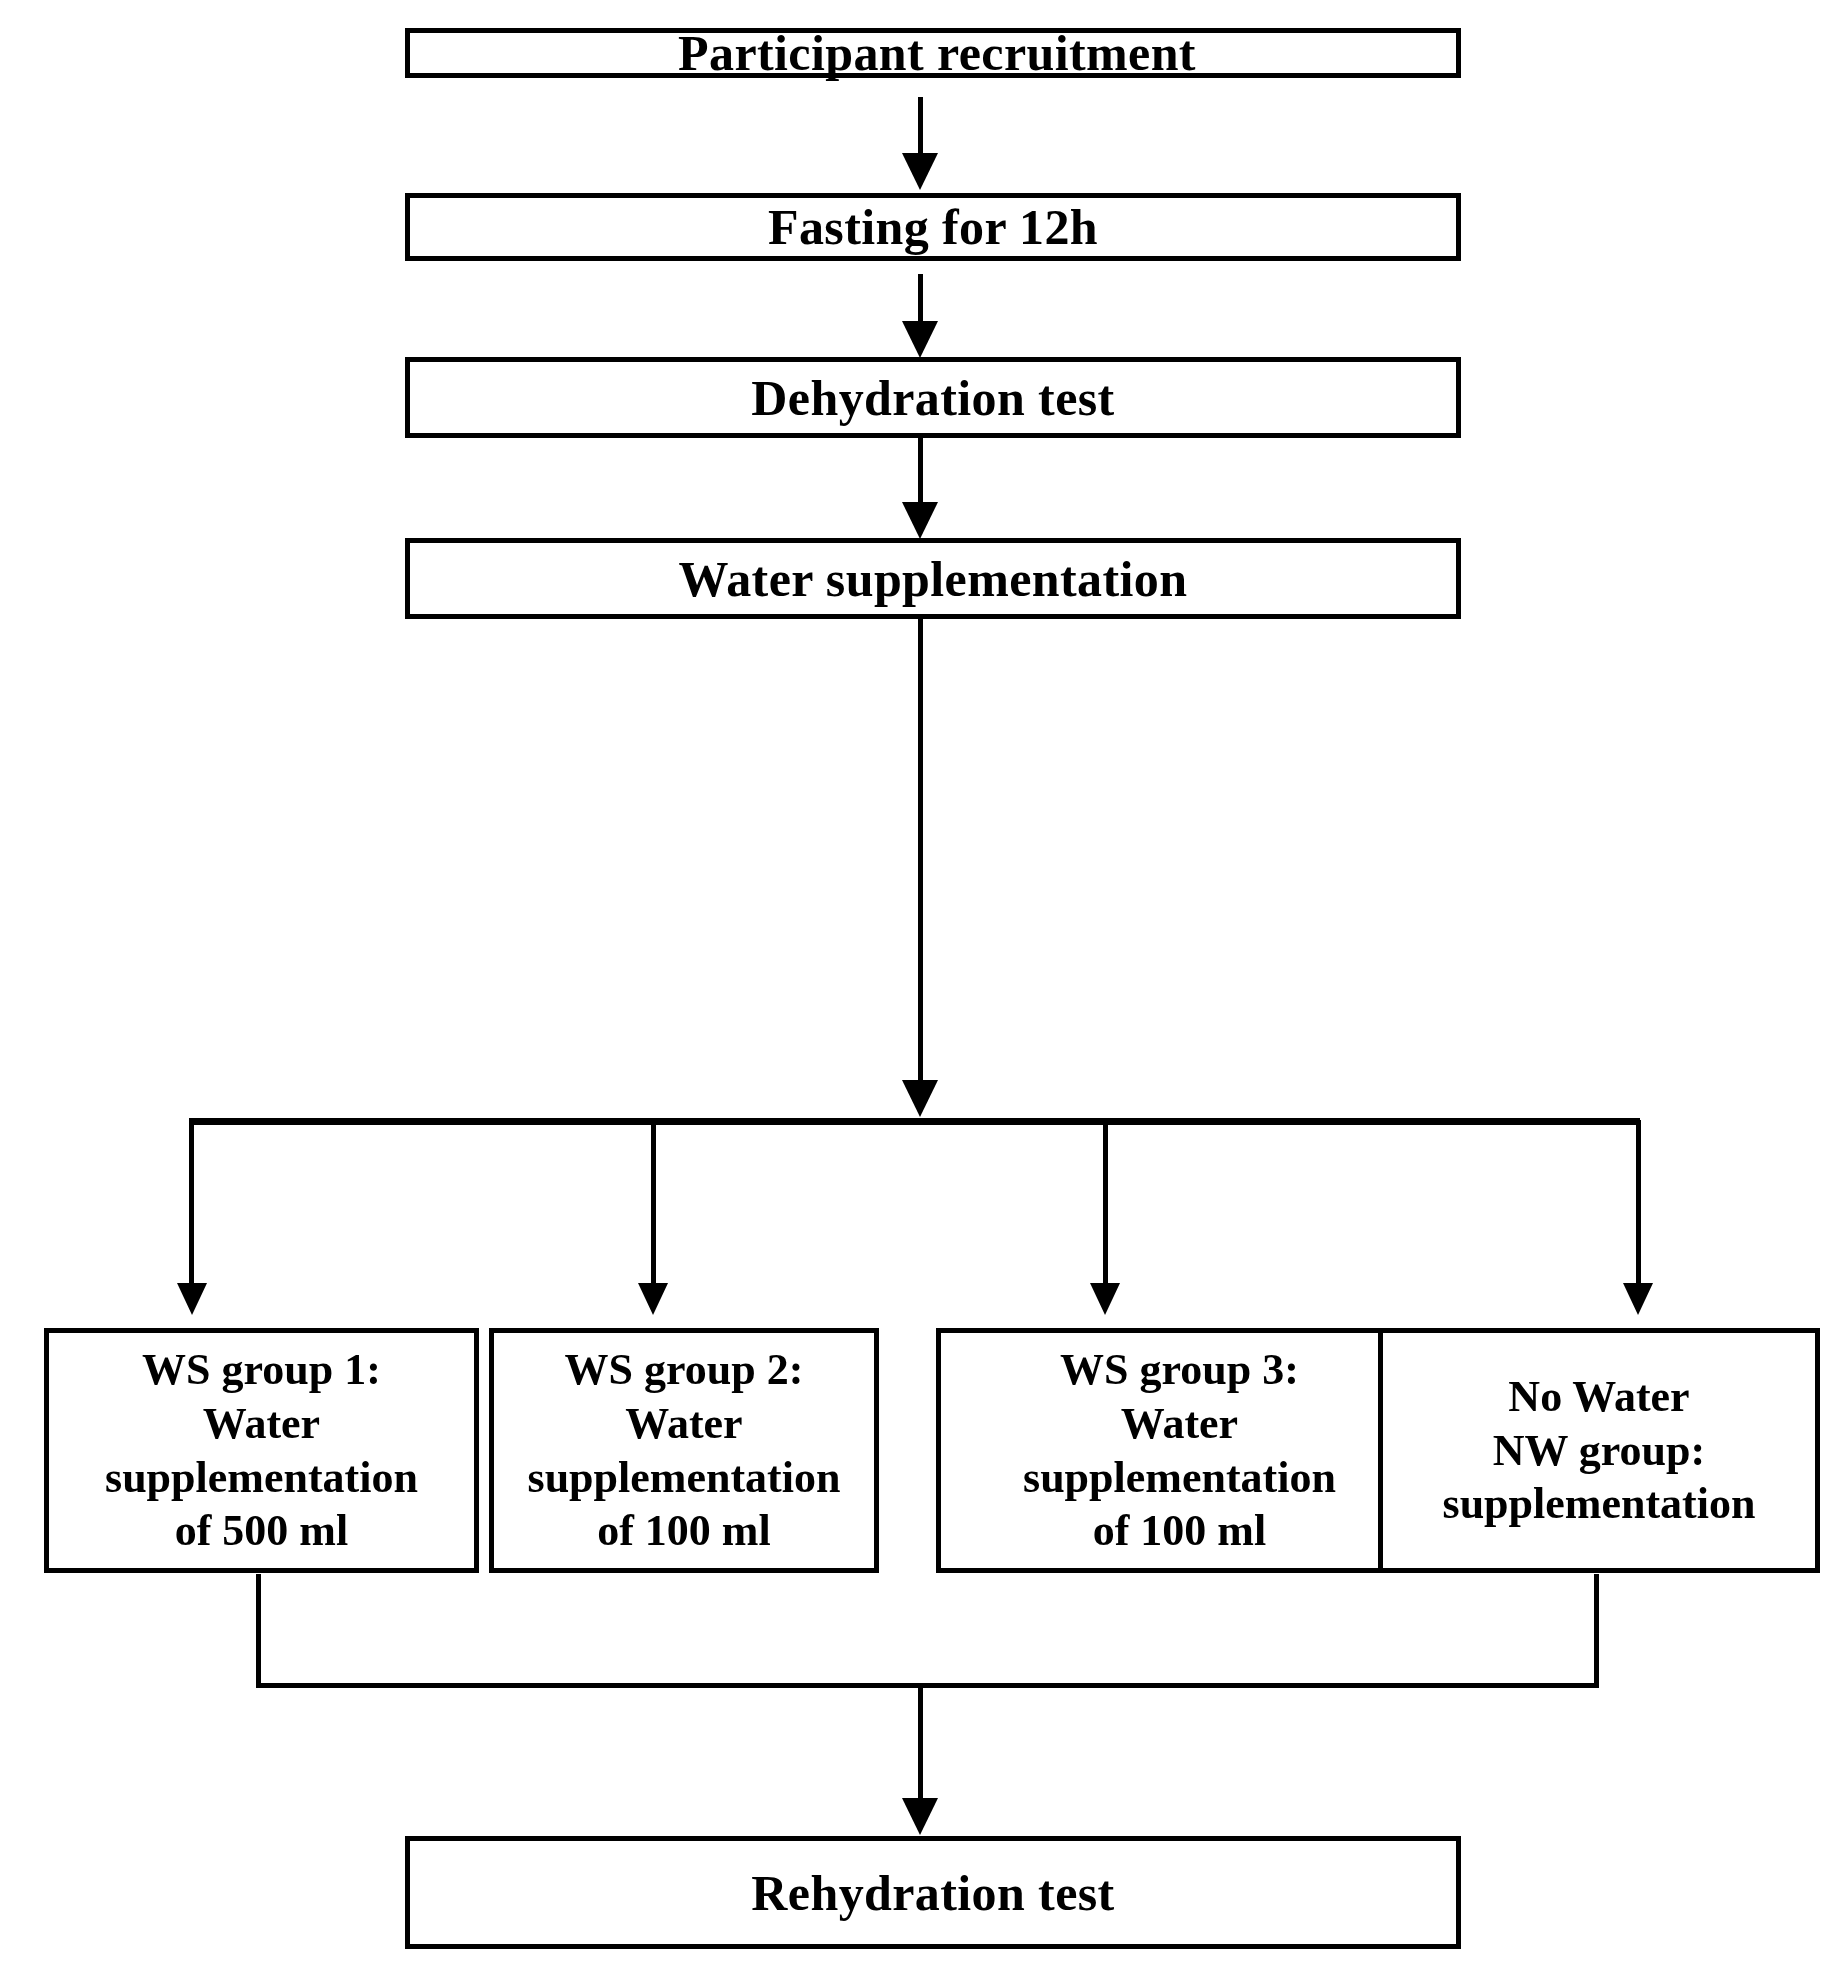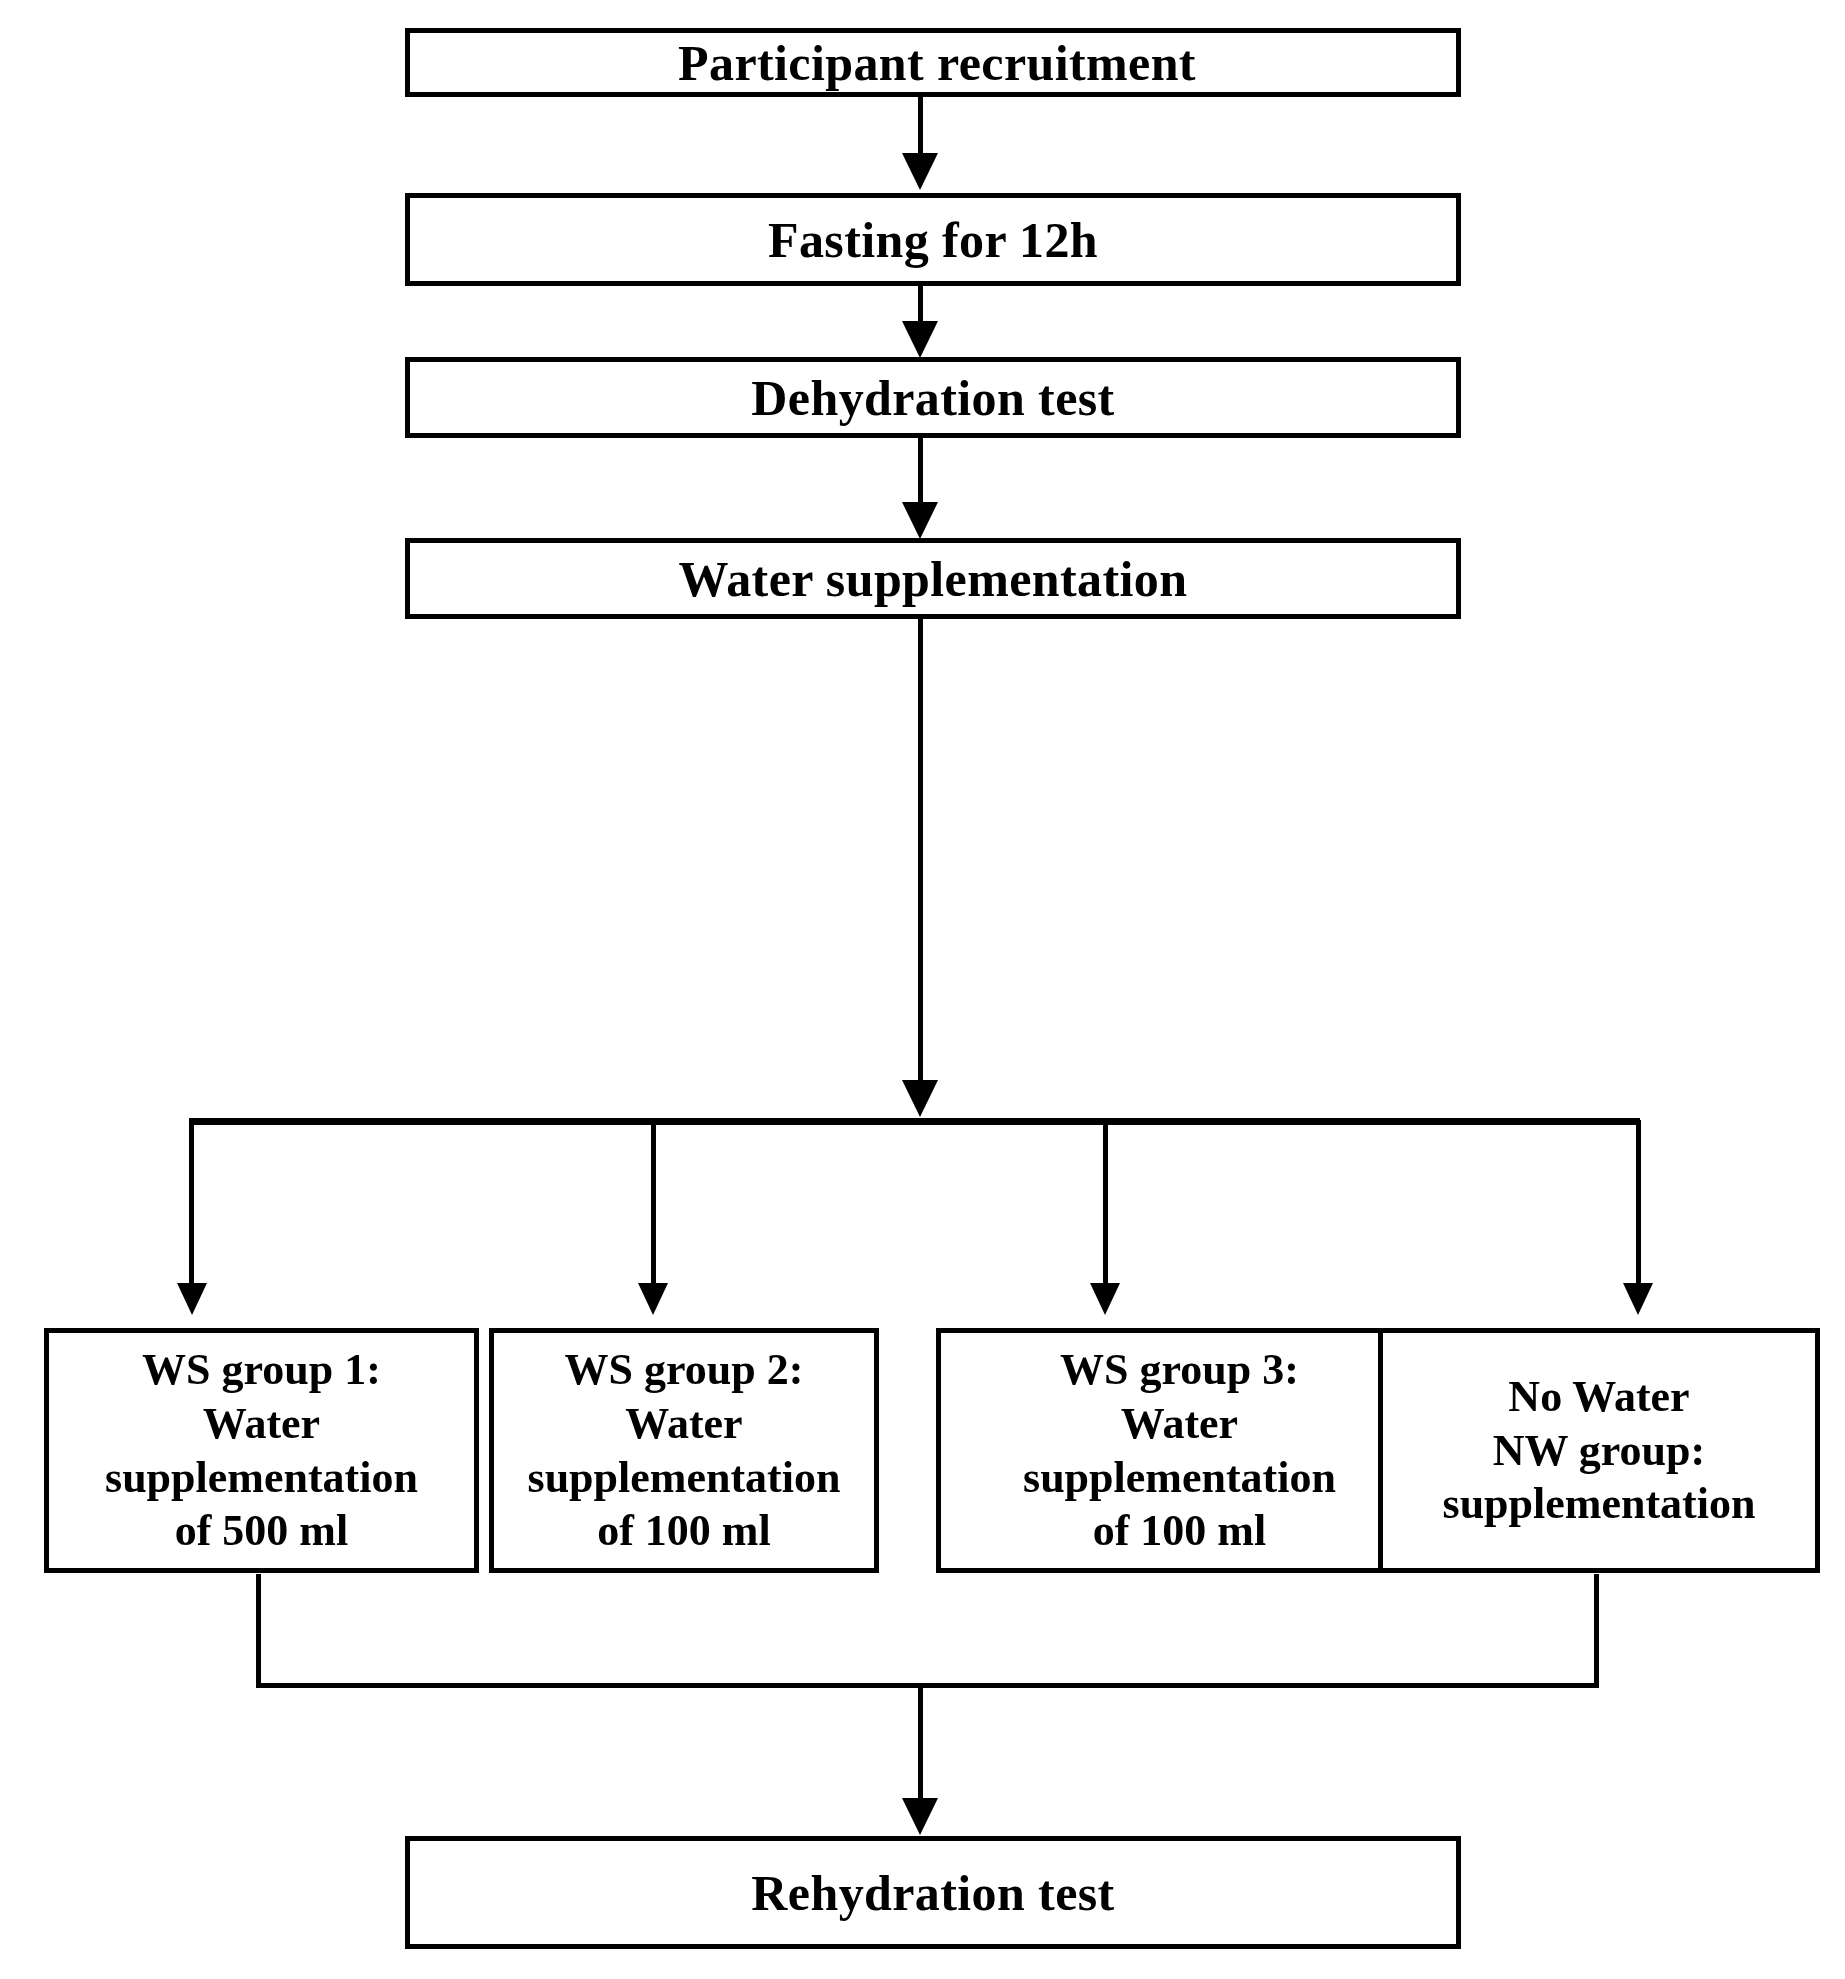--- a/index.html
+++ b/index.html
@@ -61,28 +61,28 @@
     border-left:15.3px solid transparent;
     border-right:15.3px solid transparent;
     border-top:32px solid #000000;
   }
 </style>
 </head>
 <body>
 
 <div id="canvas">
 
-  <div class="fbox stage" style="top:28px;height:69px;padding-left:8px;">
+  <div class="fbox stage" style="top:28px;height:50px;padding-left:8px;">
     <span class="lbl">Participant recruitment</span>
   </div>
 
   <div class="vline" style="left:918px;top:97px;height:64px;"></div>
   <div class="ahead" style="left:902px;top:153px;"></div>
 
-  <div class="fbox stage" style="top:193px;height:93px;">
+  <div class="fbox stage" style="top:193px;height:68px;">
     <span class="lbl">Fasting for 12h</span>
   </div>
 
   <div class="vline" style="left:918px;top:274px;height:55px;"></div>
   <div class="ahead" style="left:902px;top:321px;"></div>
 
   <div class="fbox stage" style="top:357px;height:81px;text-align:center;">
     <span class="lbl">Dehydration test</span>
   </div>
 

